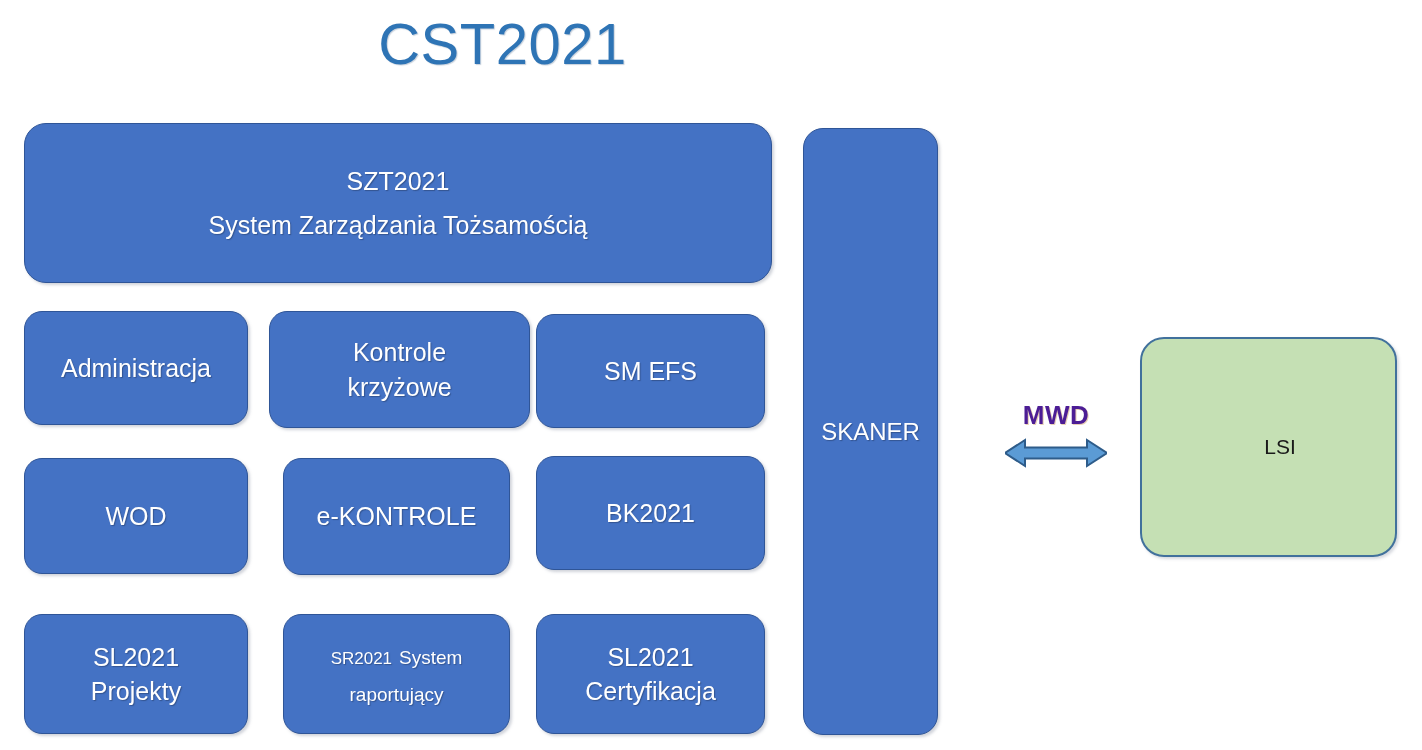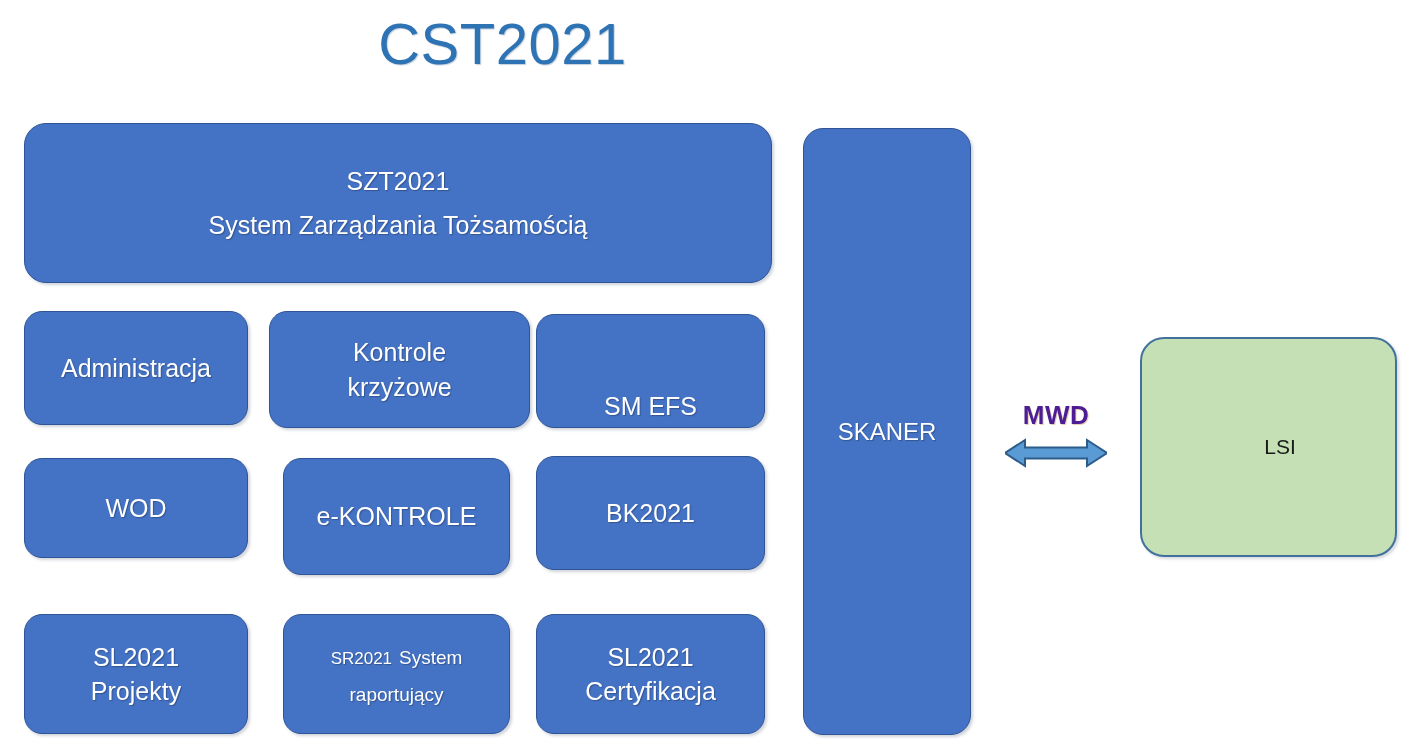--- a/index.html
+++ b/index.html
@@ -72,40 +72,40 @@
     gap: 14px;
   }
   #node-szt2021 .line-1 { font-size: 25px; line-height: 1.2; }
   #node-szt2021 .line-2 { font-size: 25px; line-height: 1.2; }
 
   
   .grid-node { font-size: 25px; line-height: 1.38; }
 
   #node-administracja { left: 24px;  top: 311px; width: 224px; height: 114px; }
   #node-kontrole      { left: 269px; top: 311px; width: 261px; height: 117px; }
-  #node-smefs         { left: 536px; top: 314px; width: 229px; height: 114px; align-items: flex-end; }
-
-  #node-wod        { left: 24px;  top: 458px; width: 224px; height: 100px; }
+  #node-smefs         { left: 536px; top: 314px; width: 229px; height: 114px; }
+
+  #node-wod        { left: 24px;  top: 458px; width: 224px; height: 116px; }
   #node-ekontrole  { left: 283px; top: 458px; width: 227px; height: 117px; }
   #node-bk2021     { left: 536px; top: 456px; width: 229px; height: 114px; }
 
   #node-sl2021-projekty   { left: 24px;  top: 614px; width: 224px; height: 120px; }
   #node-sr2021            { left: 283px; top: 614px; width: 227px; height: 120px; }
   #node-sl2021-certyfikacja { left: 536px; top: 614px; width: 229px; height: 120px; }
 
   
   #node-sr2021 .big   { font-size: 17px; }
   #node-sr2021 .small { font-size: 19px; }
   #node-sr2021 .node-text { line-height: 1.5; }
 
   
   #node-skaner {
     left: 803px;
     top: 128px;
-    width: 168px;
+    width: 135px;
     height: 607px;
     border-radius: 20px;
     font-size: 24px;
   }
 
   
   #node-lsi {
     position: absolute;
     box-sizing: border-box;
     left: 1140px;

